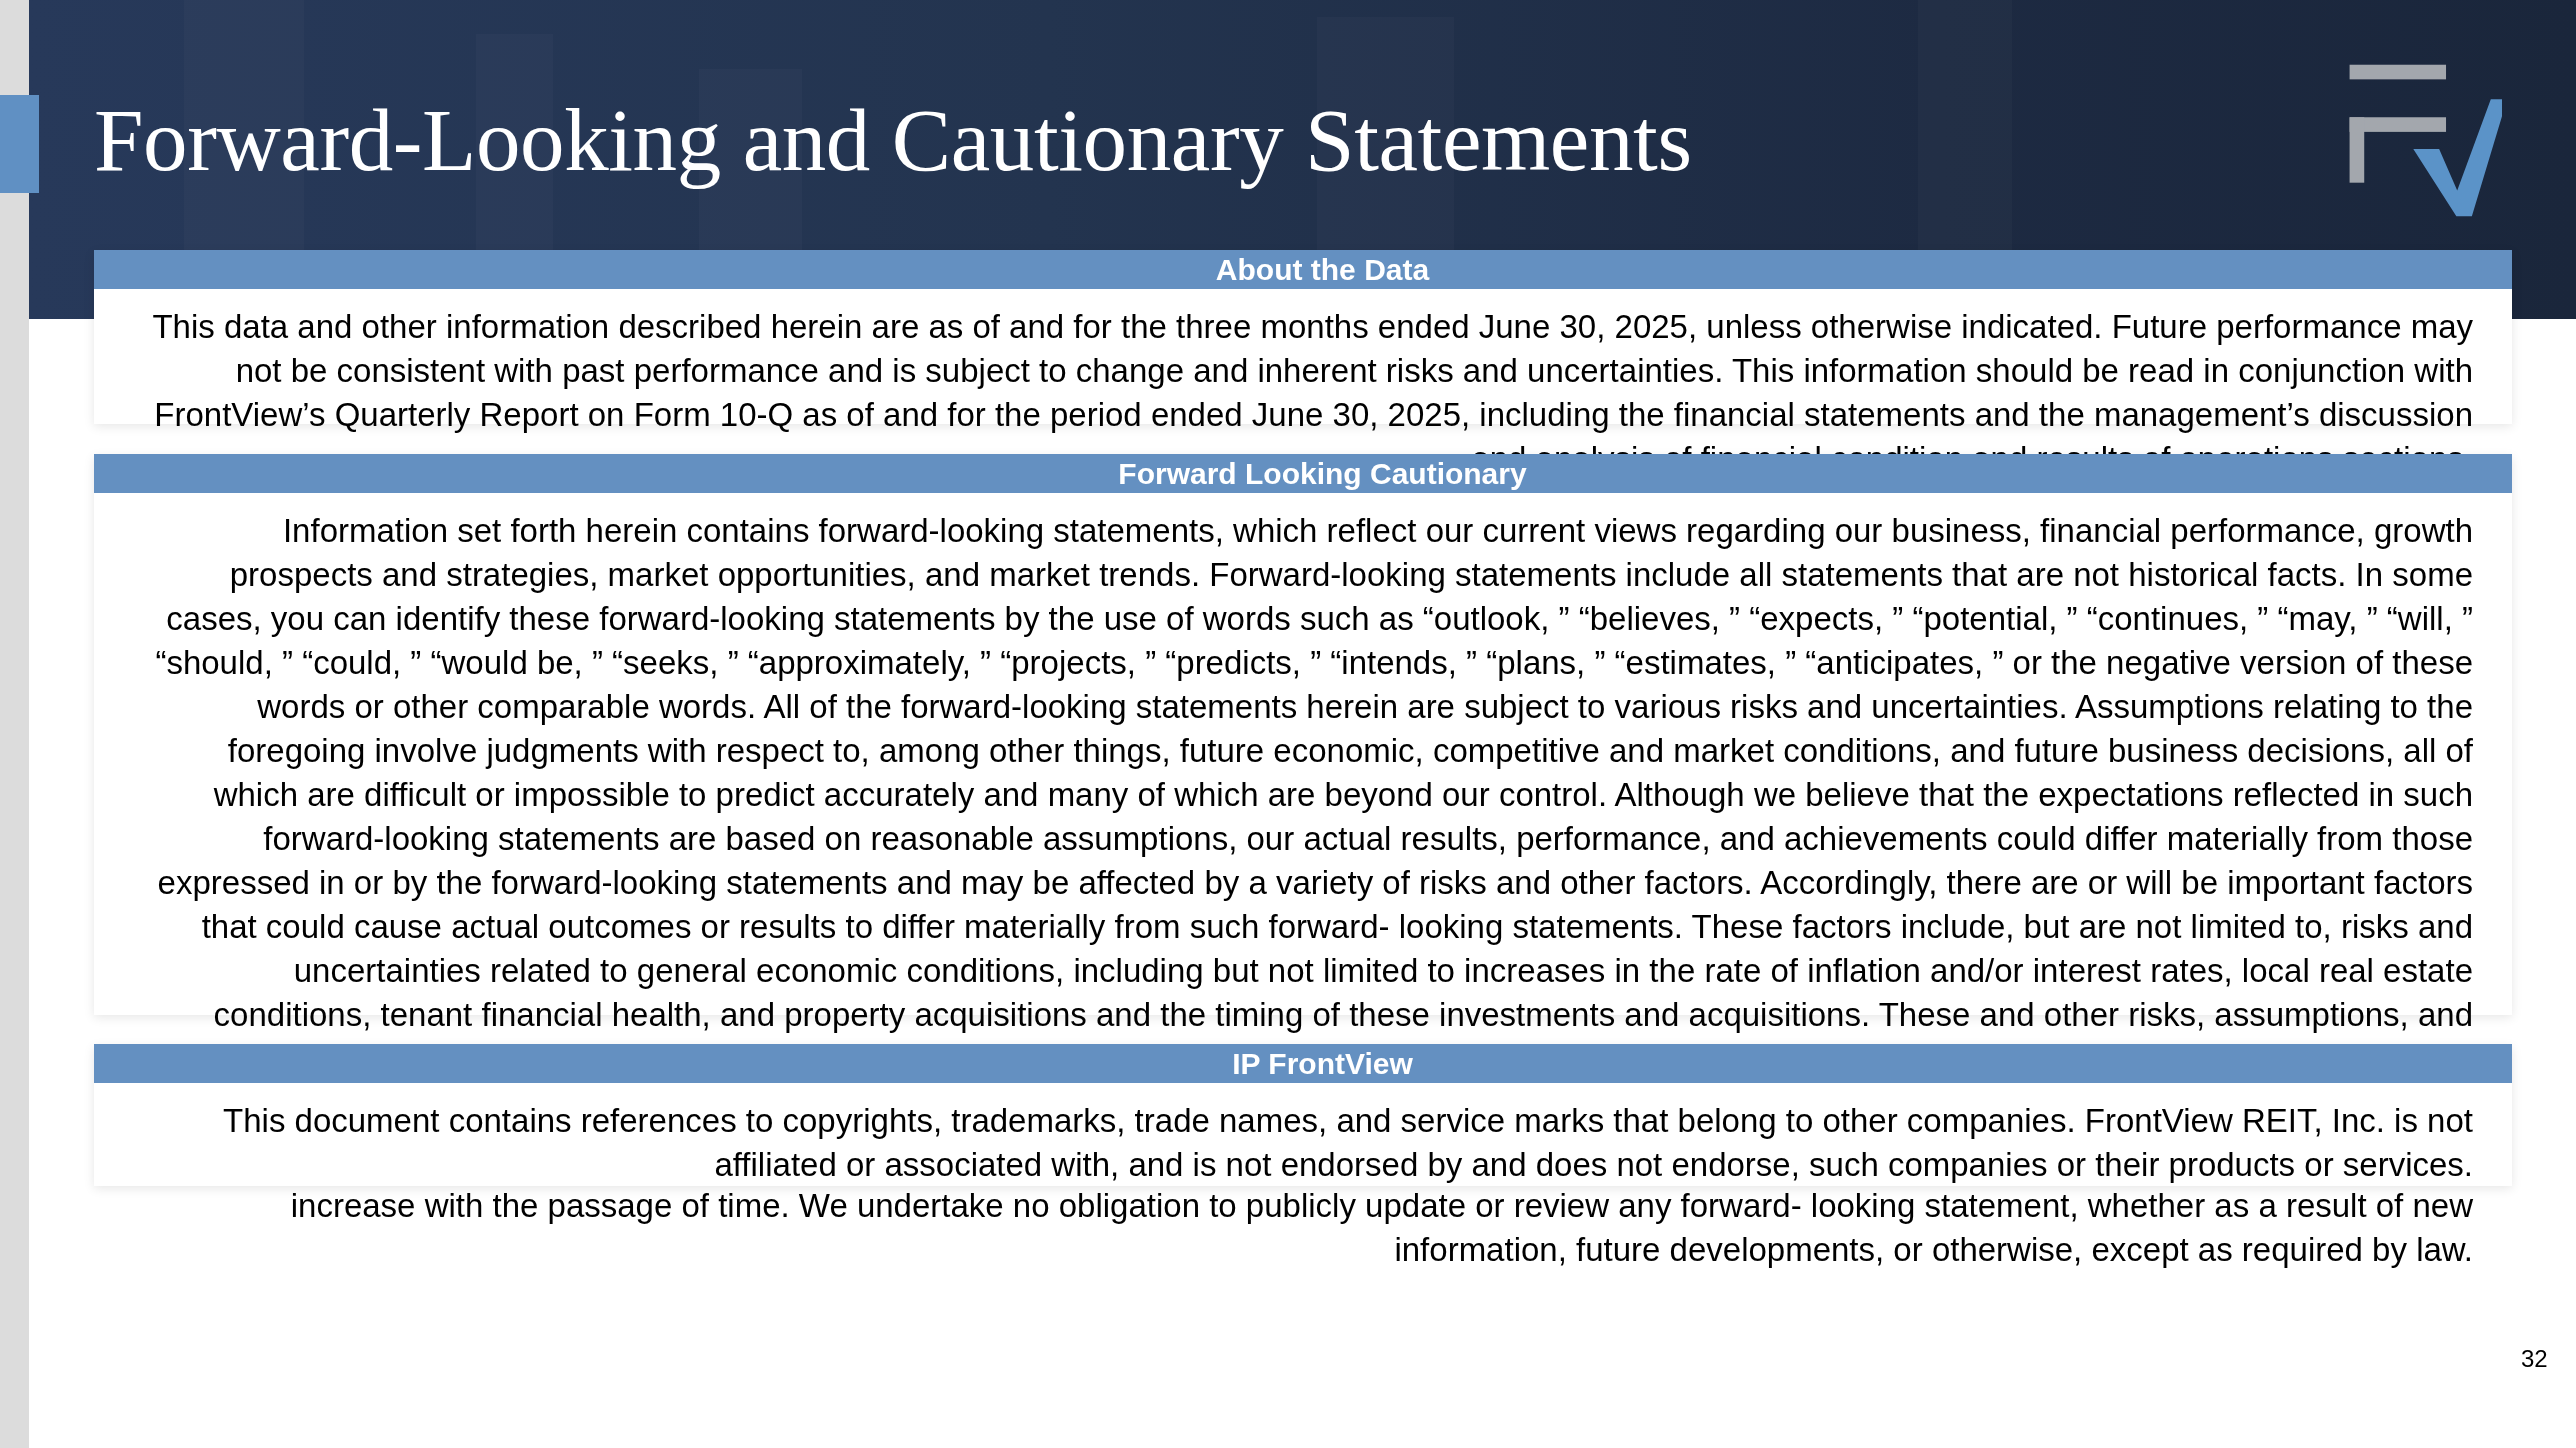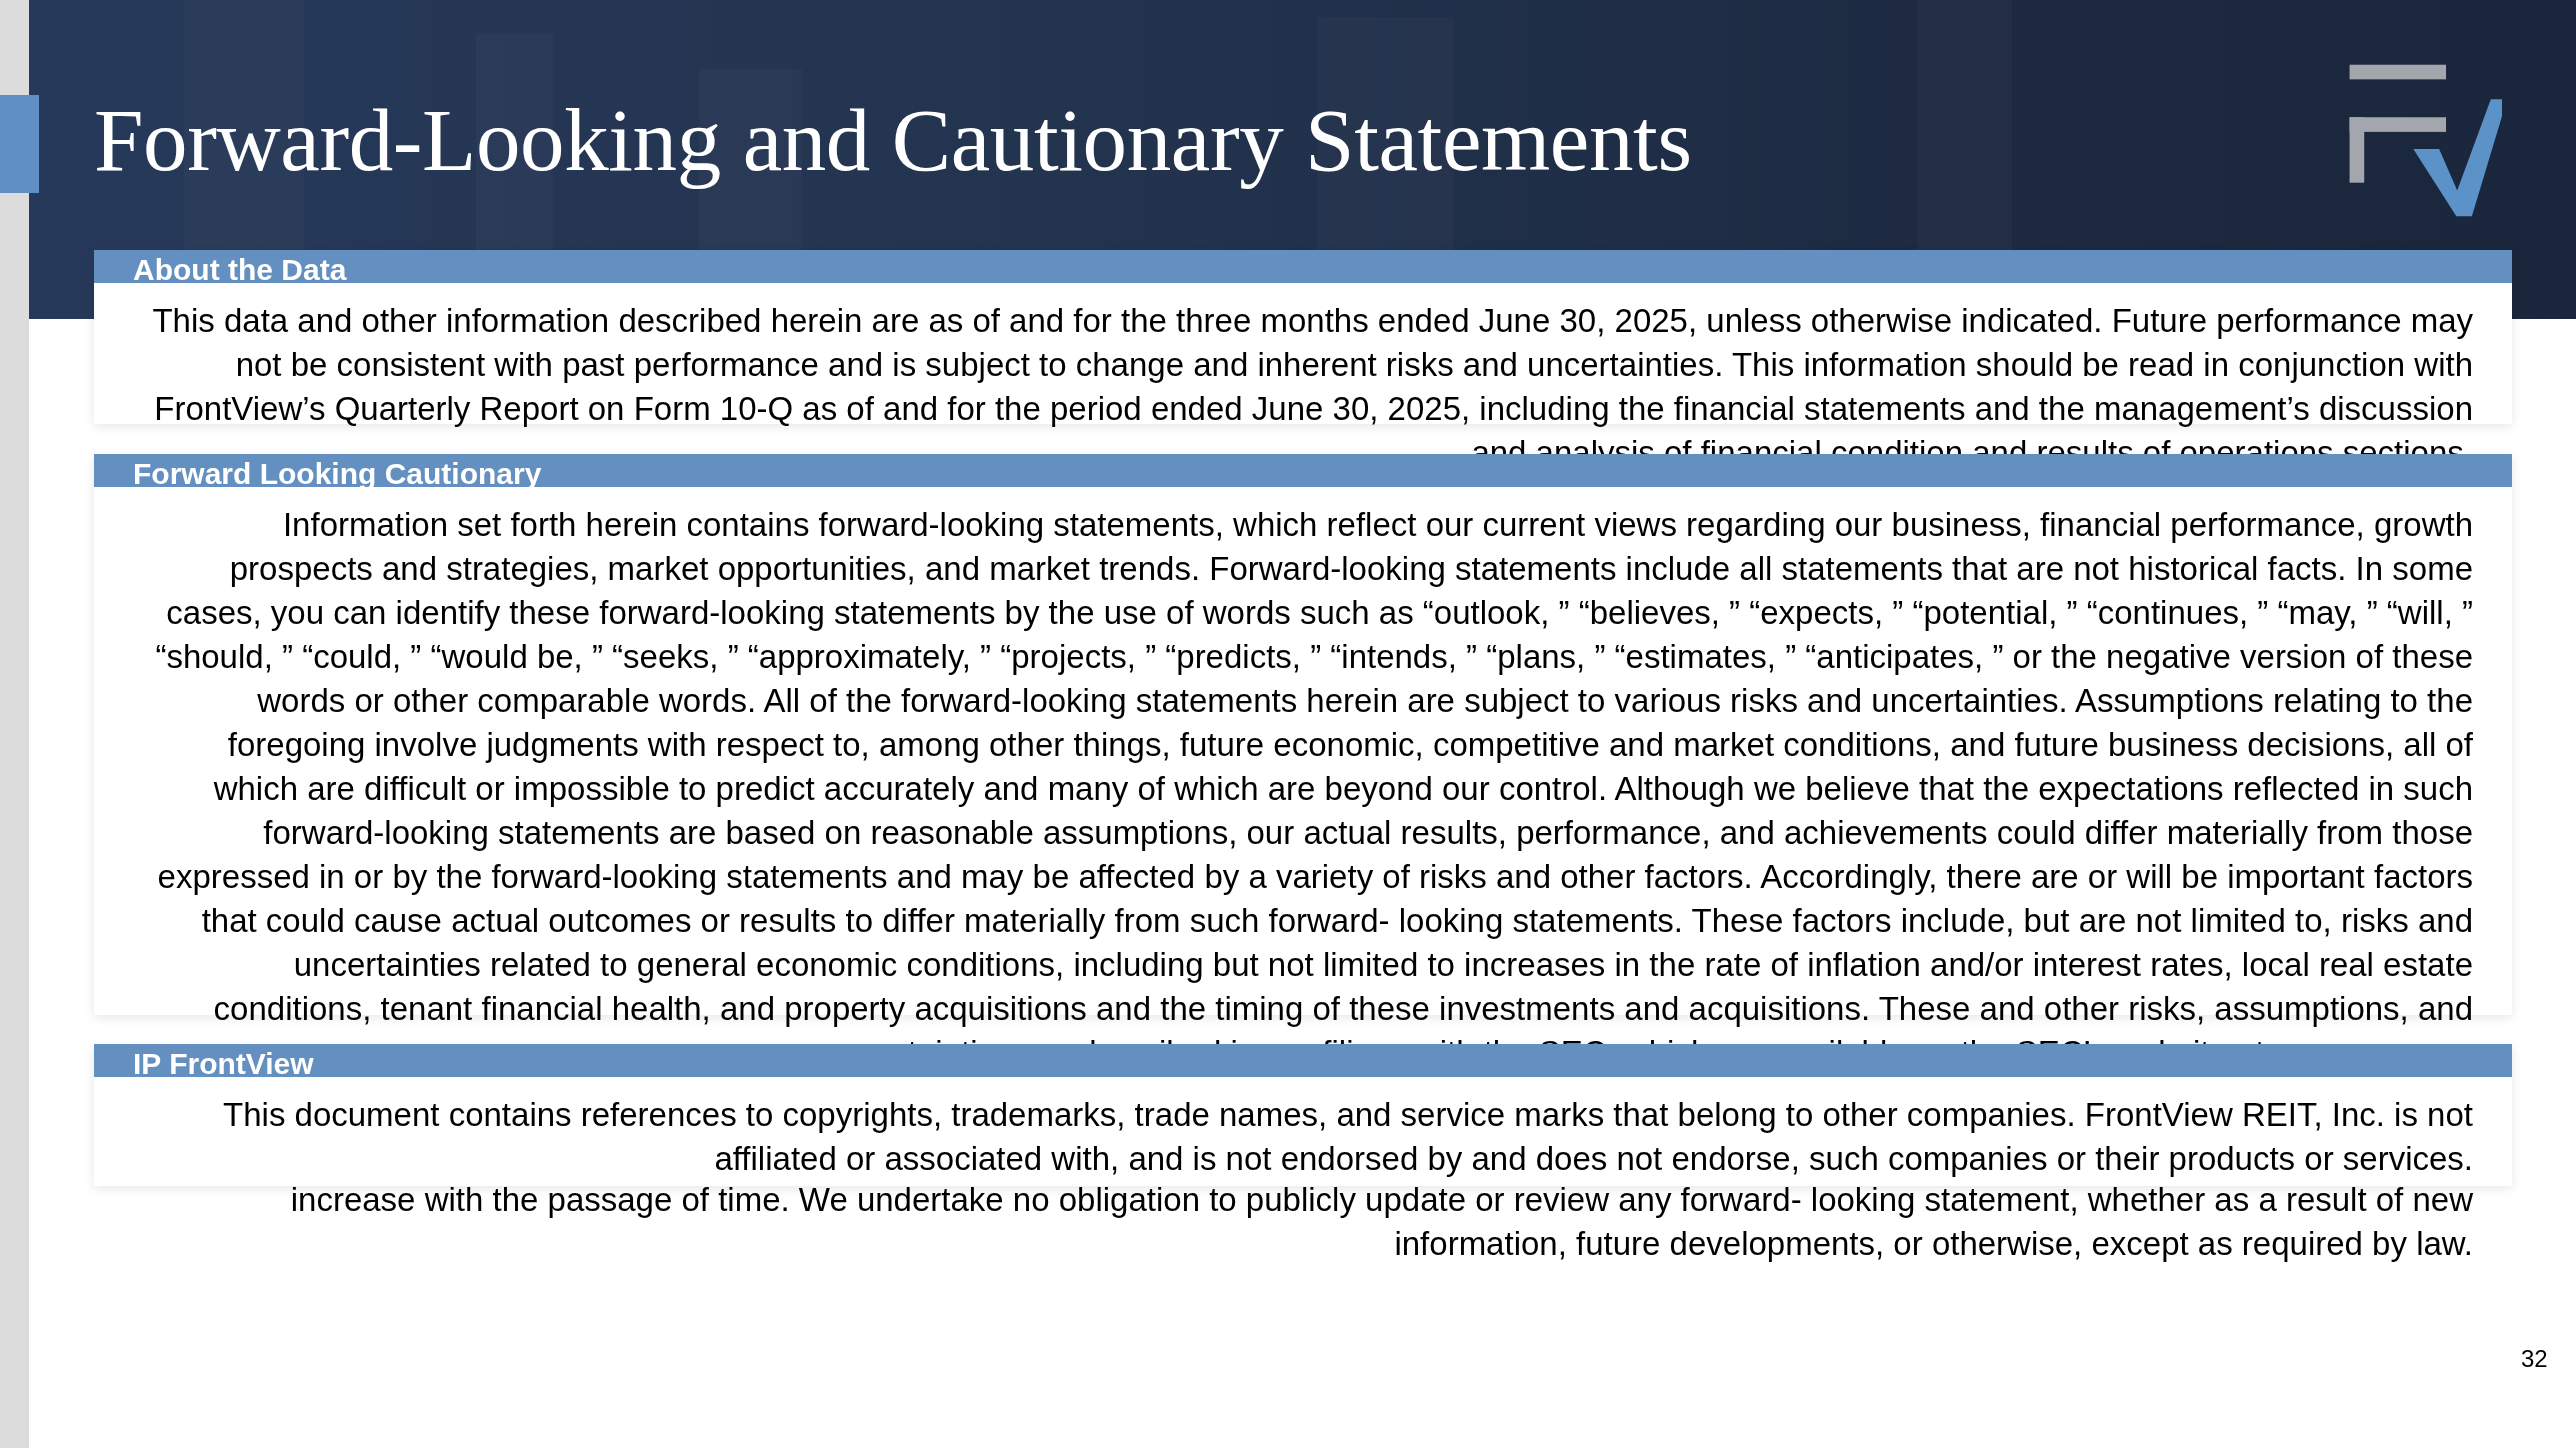--- a/index.html
+++ b/index.html
@@ -27,23 +27,23 @@
     font-family: "Liberation Serif", serif; font-size: 89px; color: #ffffff;
     line-height: 112px; white-space: nowrap; letter-spacing: -0.4px; text-align: right;
   }
   .logo { position: absolute; left: 2347px; top: 63px; width: 155px; height: 155px; }
 
   .card {
     position: absolute; left: 94px; width: 2418px; background: #ffffff;
     box-shadow: 0 3.4px 10.3px rgba(0,0,0,0.10);
   }
   .card-header {
-    height: 33px; background: #6490c1; color: #ffffff;
+    height: 39px; background: #6490c1; color: #ffffff;
     font-weight: bold; font-size: 30px; line-height: 40px;
-    padding-left: 39px; white-space: nowrap;
+    padding-left: 39px; white-space: nowrap; text-align: center;
   }
   .card-body {
     padding: 15.5px 39px 0 43px; font-size: 33px; line-height: 44px; color: #000000; text-align: right;
   }
   .card-body p { margin: 0; }
   .card-body p + p { margin-top: 15.5px; }
   .link { text-decoration: underline; color: #0f172a; }
   .page-number {
     position: absolute; left: 2485px; top: 1345px; font-size: 24px; color: #000; margin-left: 36px;
   }

